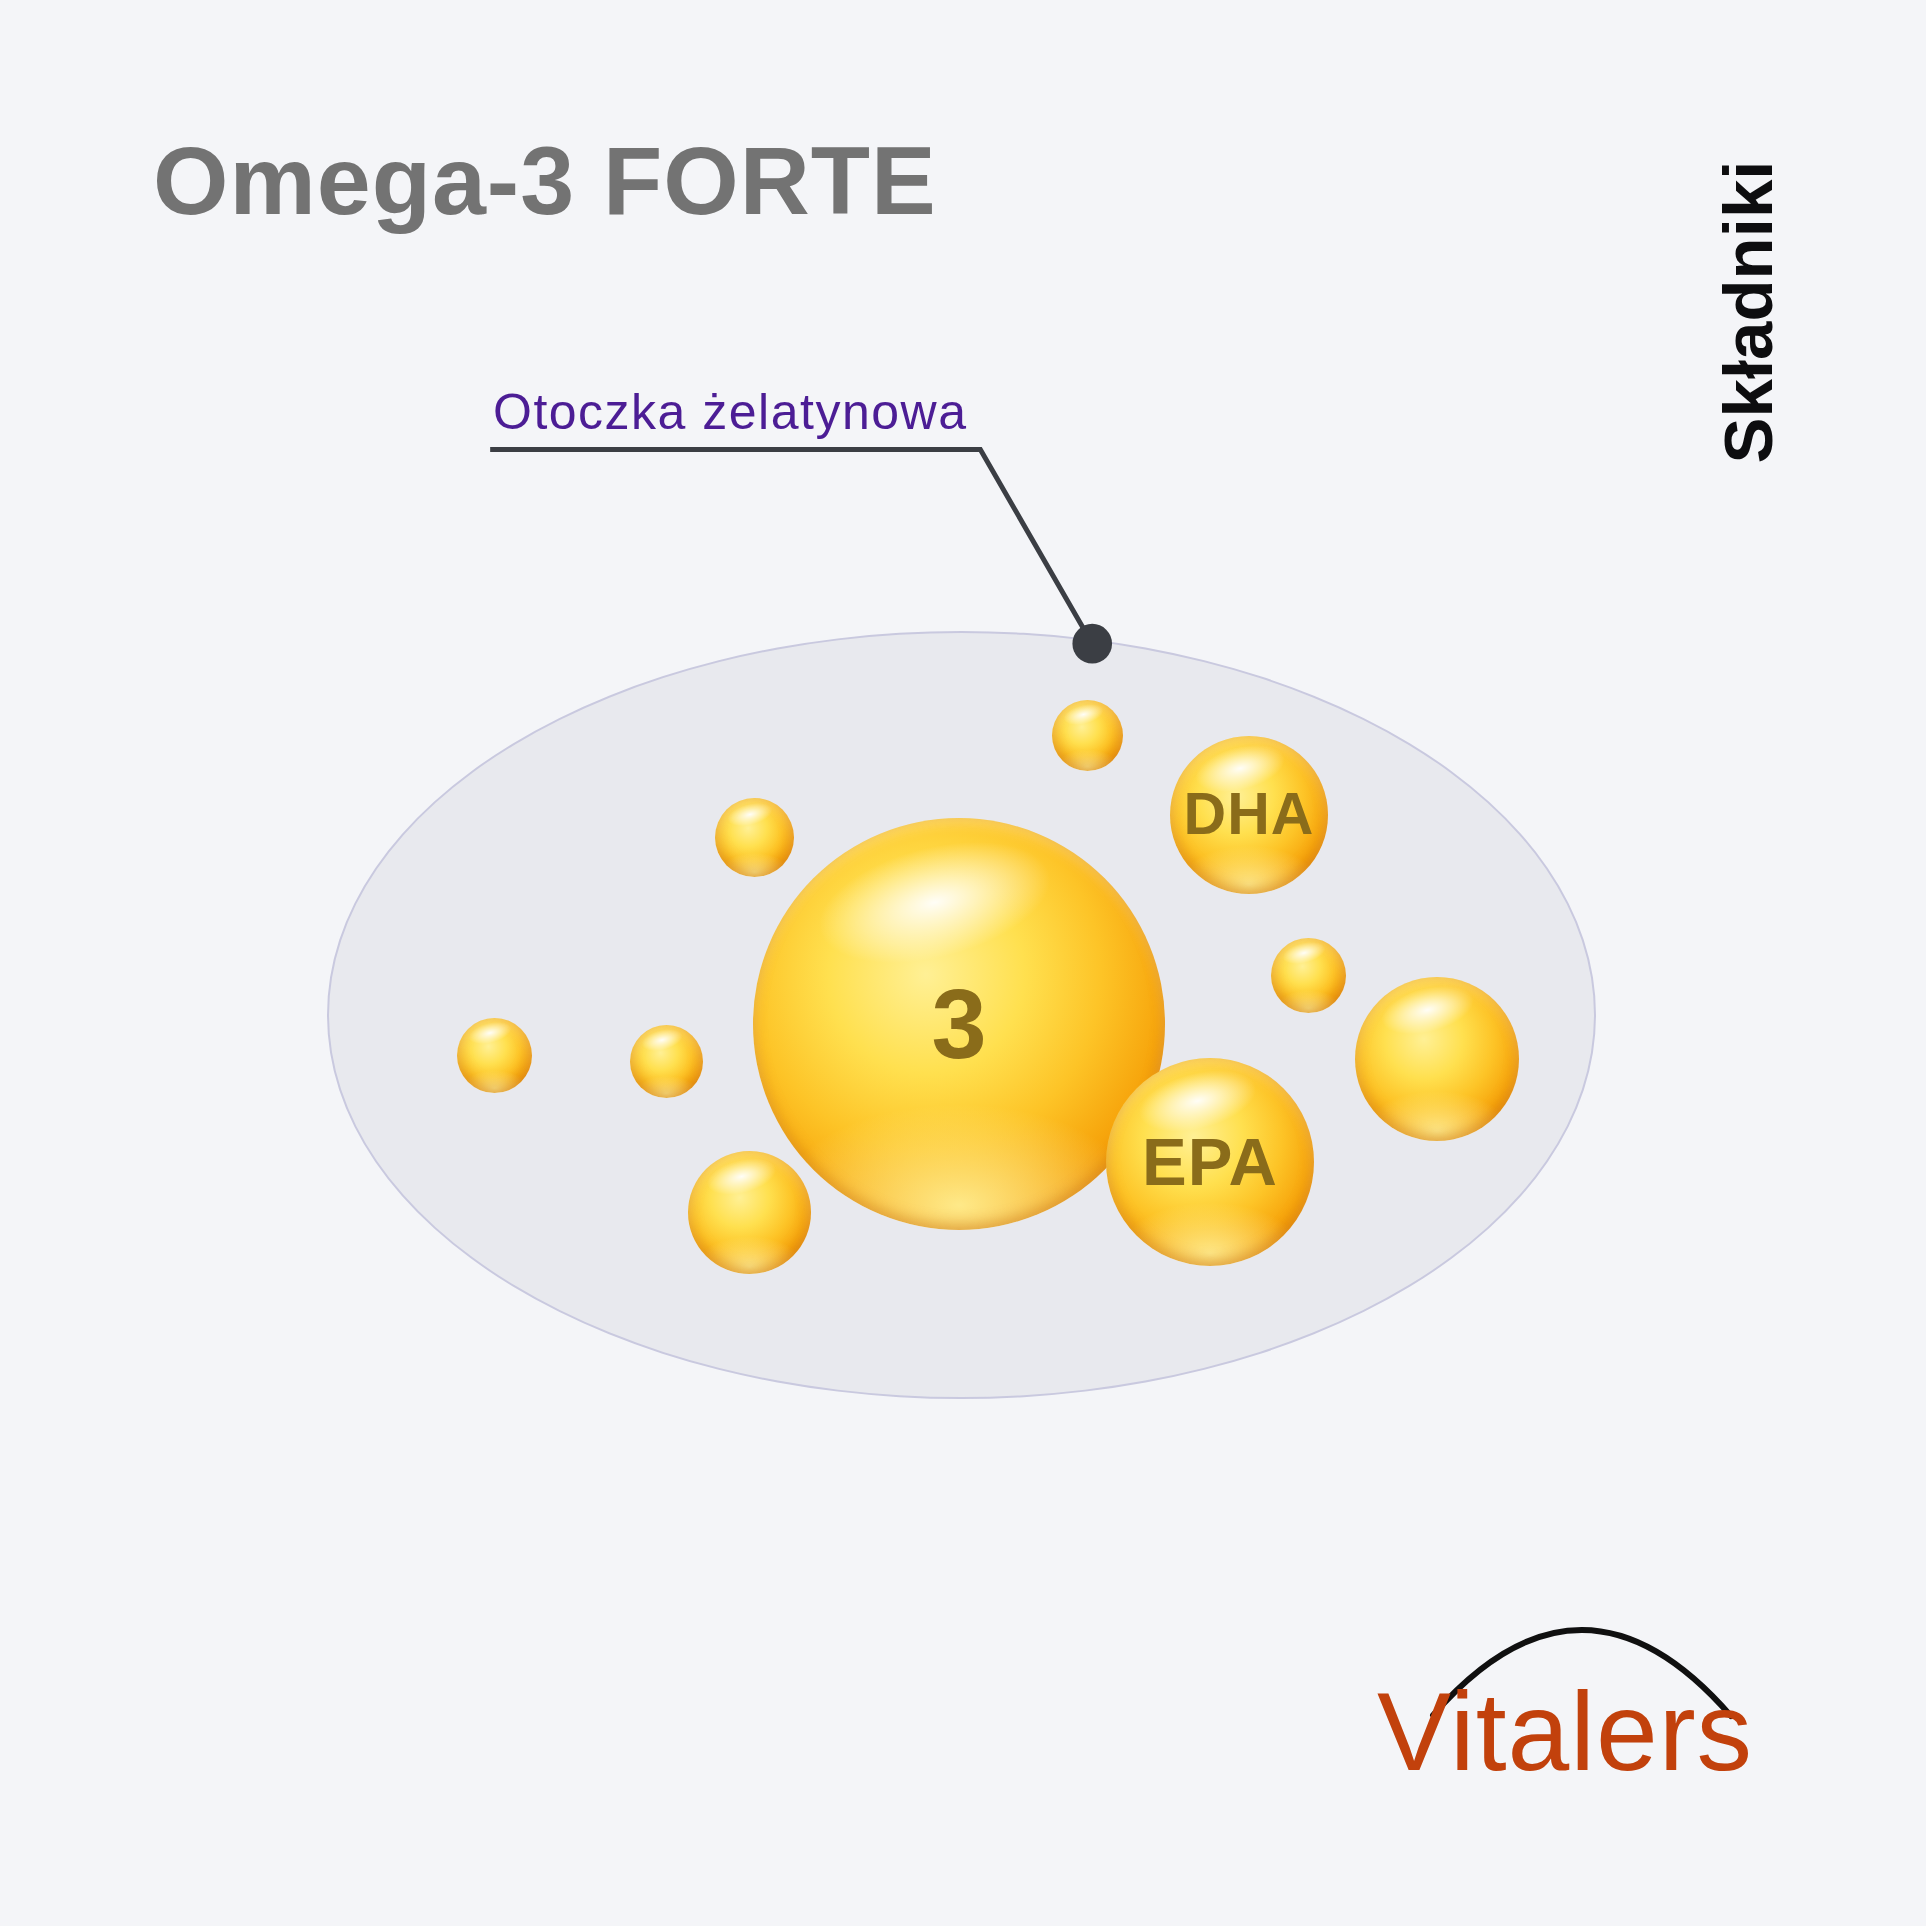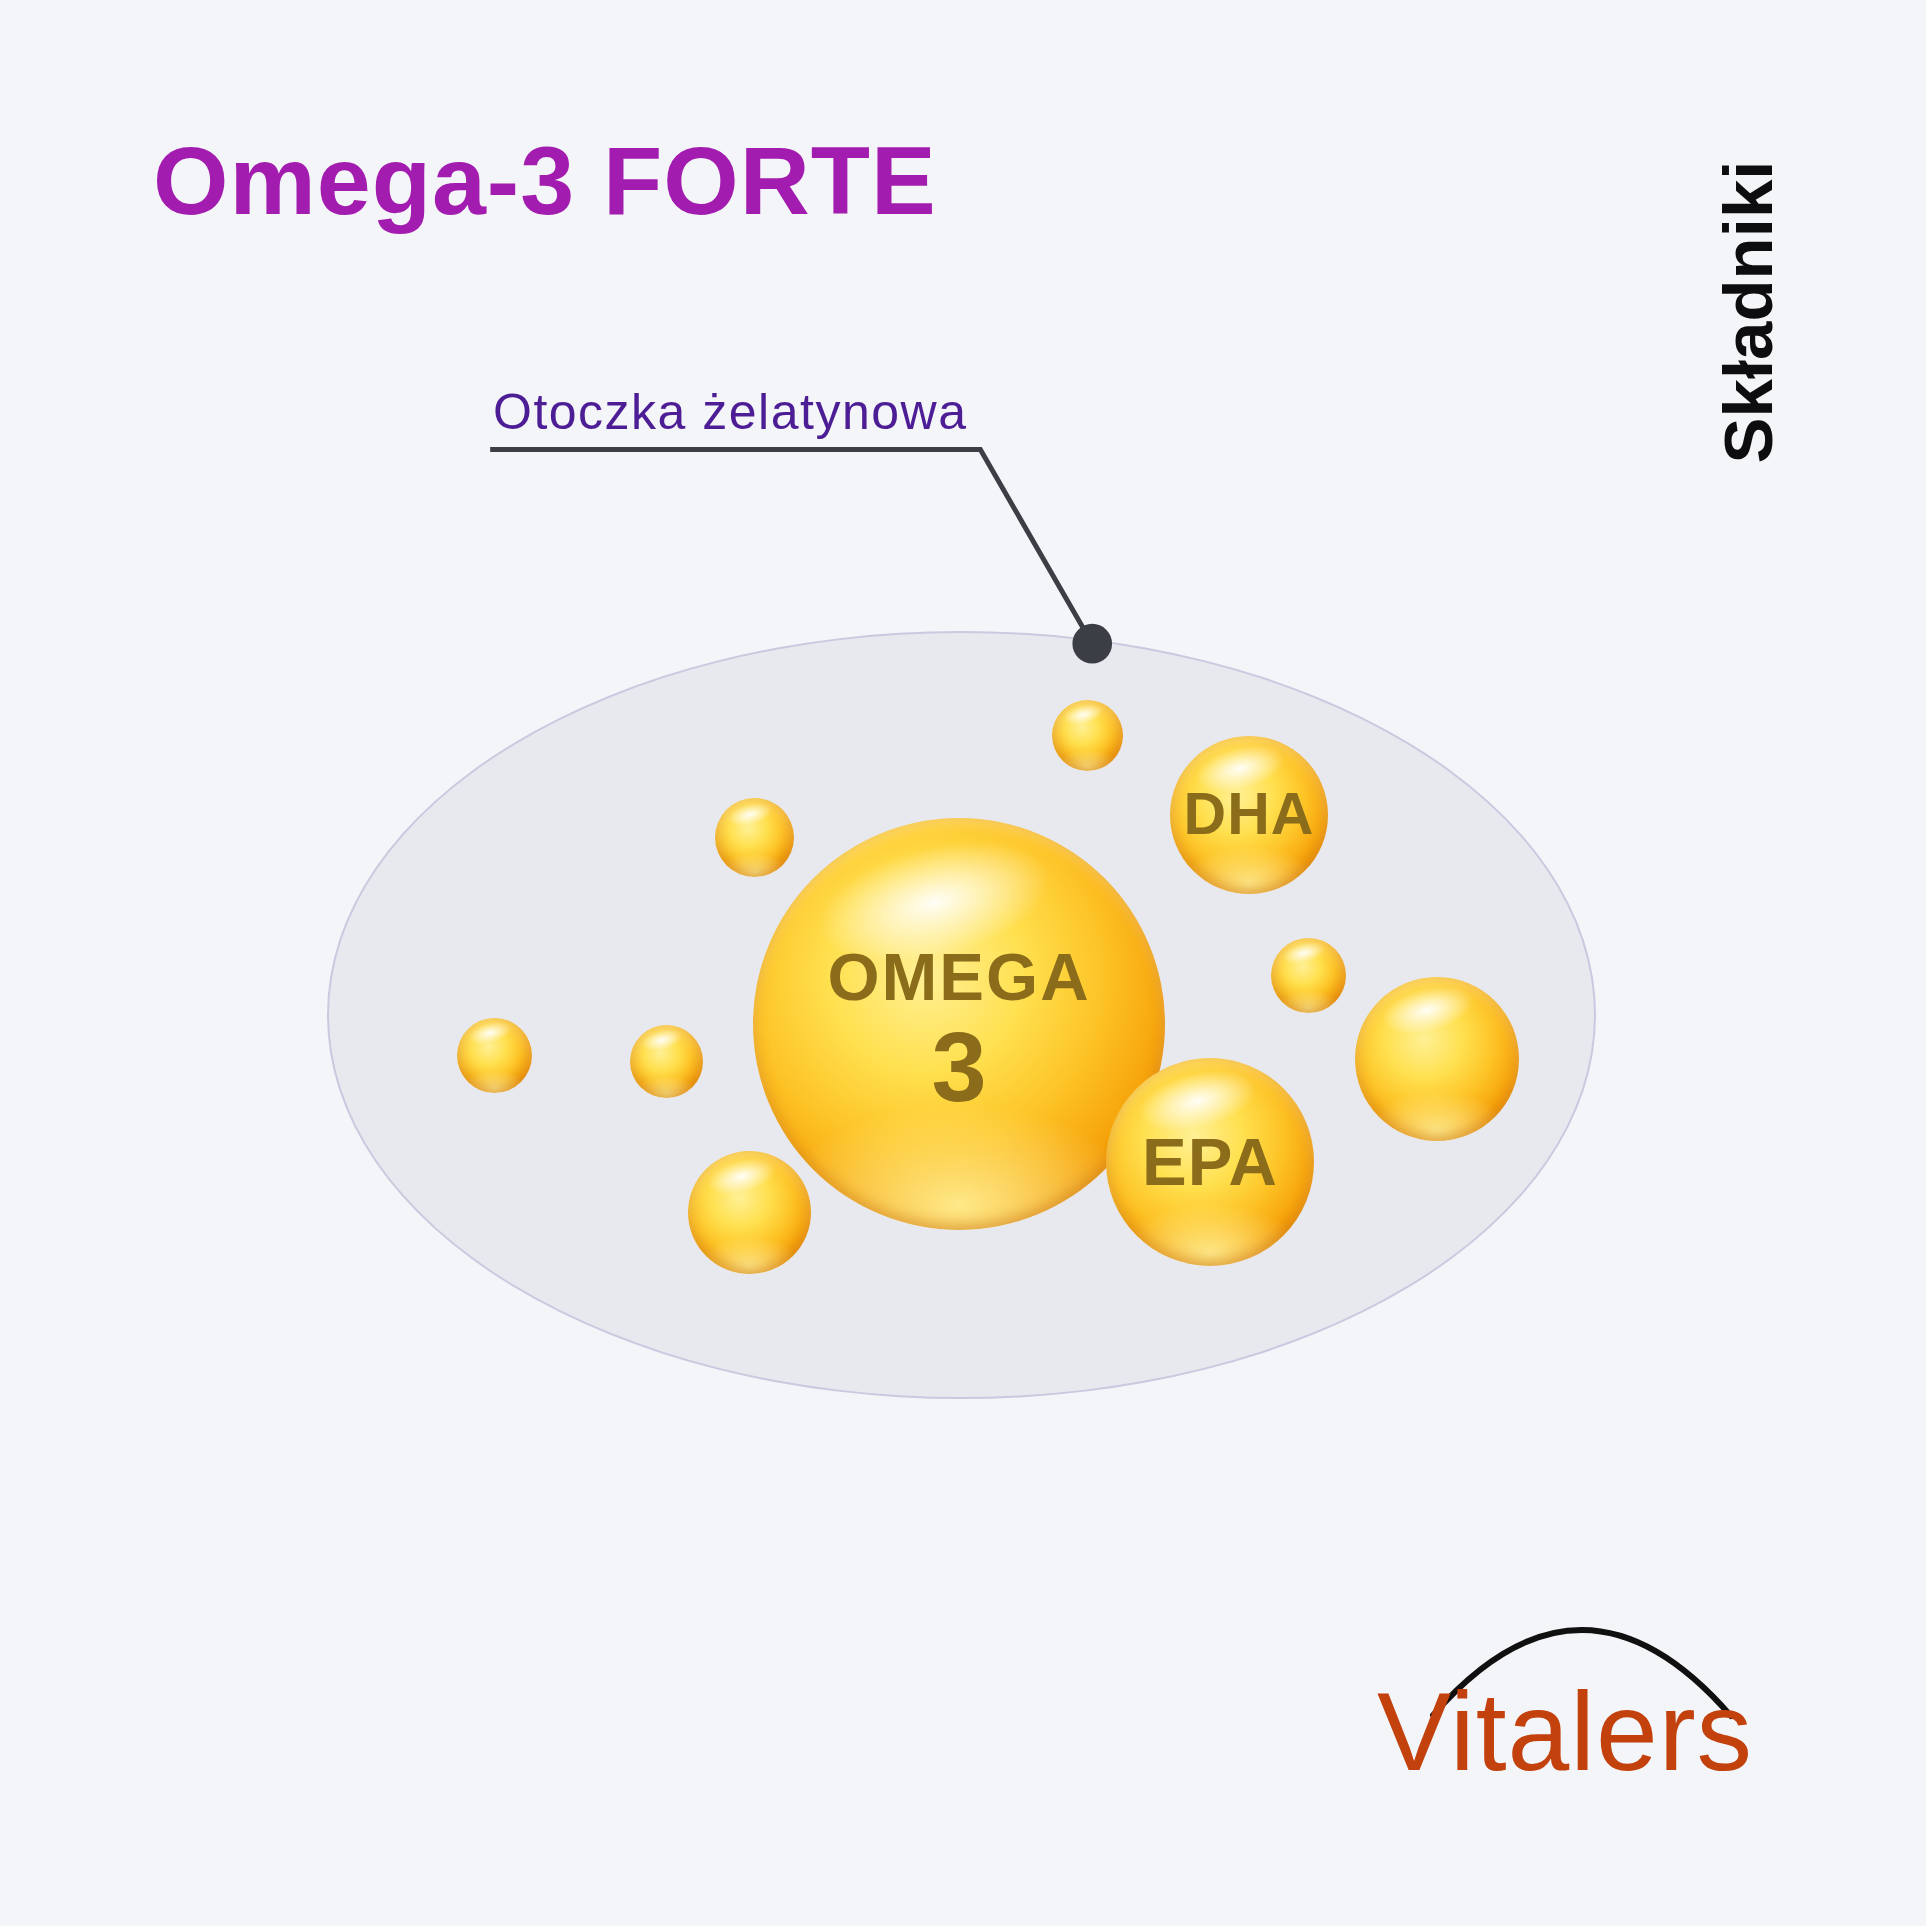--- a/index.html
+++ b/index.html
@@ -8,21 +8,21 @@
     background:#f4f5f8;
     font-family:"Liberation Sans", sans-serif;
     position:relative;overflow:hidden;
   }
   .canvas{position:absolute;inset:0;}
 
   
   .title{
     position:absolute;left:153px;top:132px;
     font-size:97px;font-weight:700;letter-spacing:1px;
-    color:#a21caf;line-height:1;white-space:nowrap;
+    color:#737373;line-height:1;white-space:nowrap;
   }
 
   
   .side-label{
     position:absolute;left:1748px;top:312px;
     transform:translate(-50%,-50%) rotate(-90deg);
     font-size:69px;font-weight:700;color:#0d0d0f;
     white-space:nowrap;line-height:1;
   }
 
@@ -97,21 +97,20 @@
 
   <div class="side-label">Składniki</div>
 
   <div class="callout-label">Otoczka żelatynowa</div>
 
   <div class="capsule-ellipse"></div>
 
 
   <div class="bubble b-omega">
     <div class="bubble-label">
-      <span class="line1">OMEGA</span>
       <span class="line2">3</span>
     </div>
   </div>
 
   <div class="bubble b-epa">
     <div class="bubble-label">EPA</div>
   </div>
 
   <div class="bubble b-dha">
     <div class="bubble-label">DHA</div>

